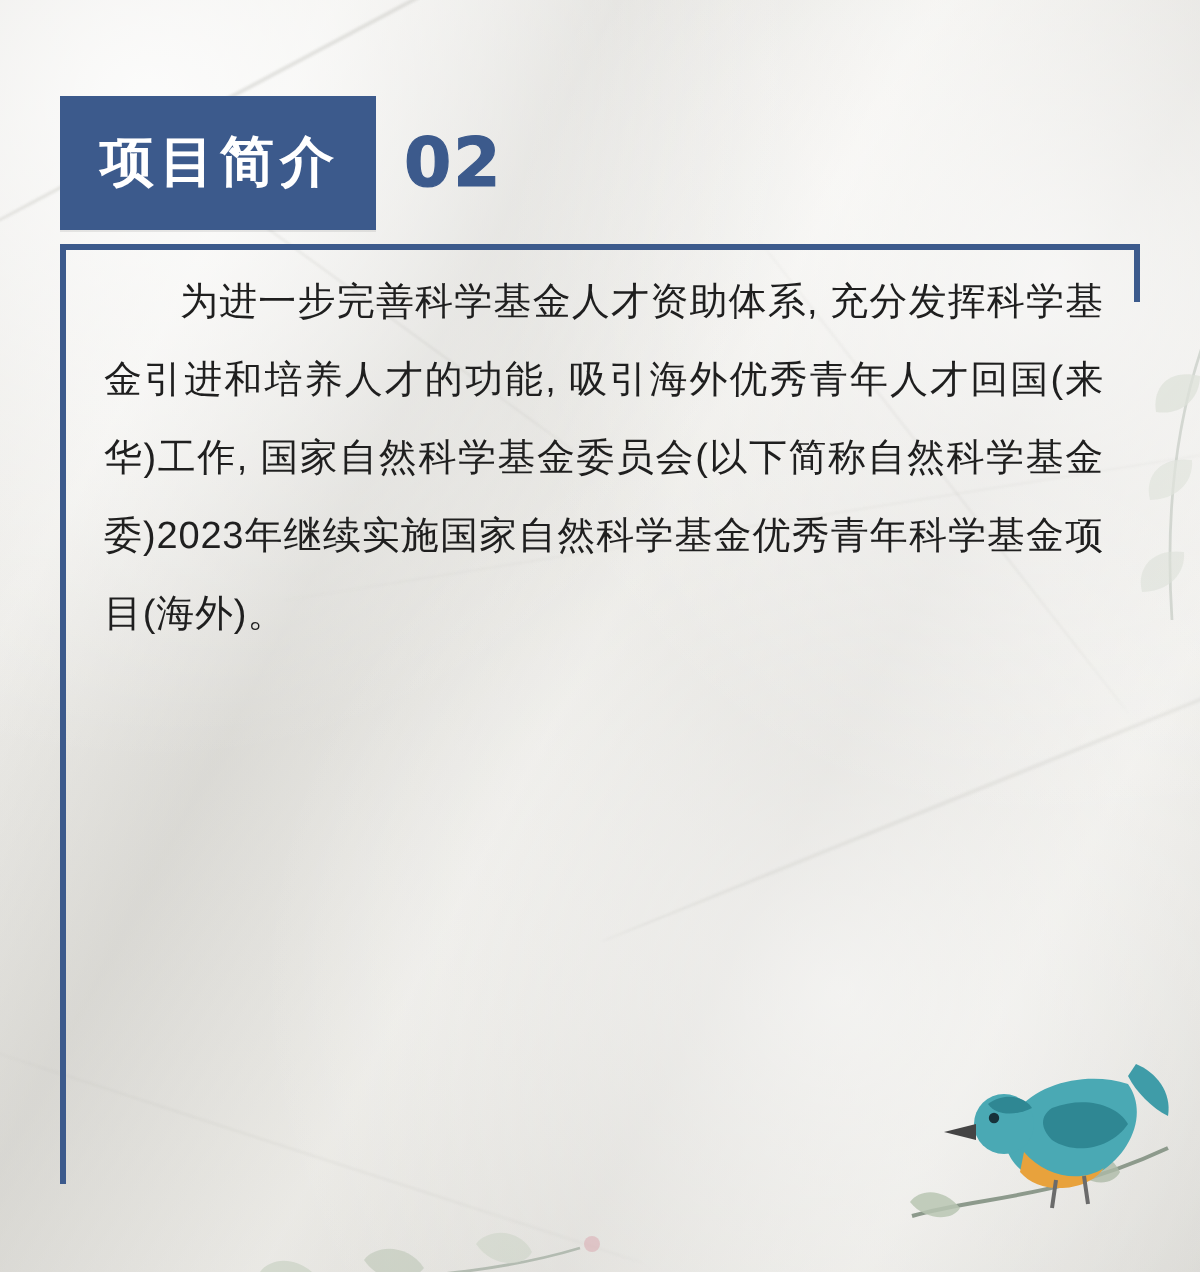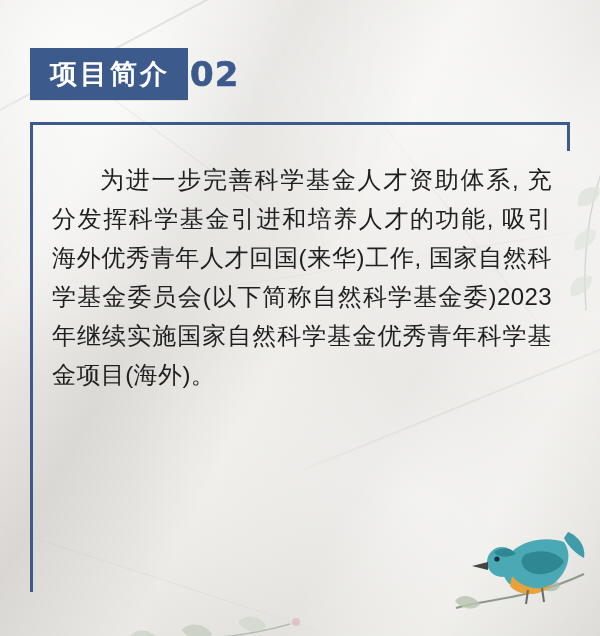--- a/index.html
+++ b/index.html
@@ -47,42 +47,42 @@
   .v5 { left: -20px; top: 520px; width: 360px; height: 1px; transform: rotate(18deg); opacity: .5; }
   .v6 { left: 140px; top: 300px; width: 520px; height: 1px; transform: rotate(-9deg); opacity: .35; }
 
   
   #heading-banner {
     position: absolute;
     left: 30px;
     top: 48px;
     display: flex;
     align-items: stretch;
-    height: 52px;
+    height: 67px;
   }
   #heading-title {
     background: #3c5a8c;
     color: #ffffff;
     font-size: 27px;
     font-weight: bold;
     letter-spacing: 3px;
     padding: 0 18px 0 20px;
     display: flex;
     align-items: center;
     line-height: 1;
     box-shadow: 0 1px 0 rgba(0,0,0,0.08);
   }
   #heading-number {
     color: #3c5a8c;
     font-size: 34px;
     font-weight: bold;
     letter-spacing: 1px;
     display: flex;
     align-items: center;
-    padding-left: 2px;
+    padding-left: 14px;
     font-family: "DejaVu Sans", sans-serif;
     -webkit-text-stroke: 0.6px #3c5a8c;
   }
 
   
   #body-frame {
     position: absolute;
     left: 30px;
     top: 122px;
     width: 540px;
@@ -98,24 +98,24 @@
     right: 0;
     top: 0;
     width: 3px;
     height: 26px;
     background: #3c5a8c;
   }
 
   #body-text {
     position: absolute;
     left: 52px;
-    top: 160px;
+    top: 132px;
     width: 500px;
     color: #1f1f1f;
-    font-size: 24px;
+    font-size: 19px;
     line-height: 39px;
     letter-spacing: 0.4px;
     font-family: "Liberation Sans", sans-serif;
   }
   #body-text p {
     margin: 0 0 2px 0;
     text-indent: 2em;
     text-align: justify;
     text-justify: inter-ideograph;
   }

